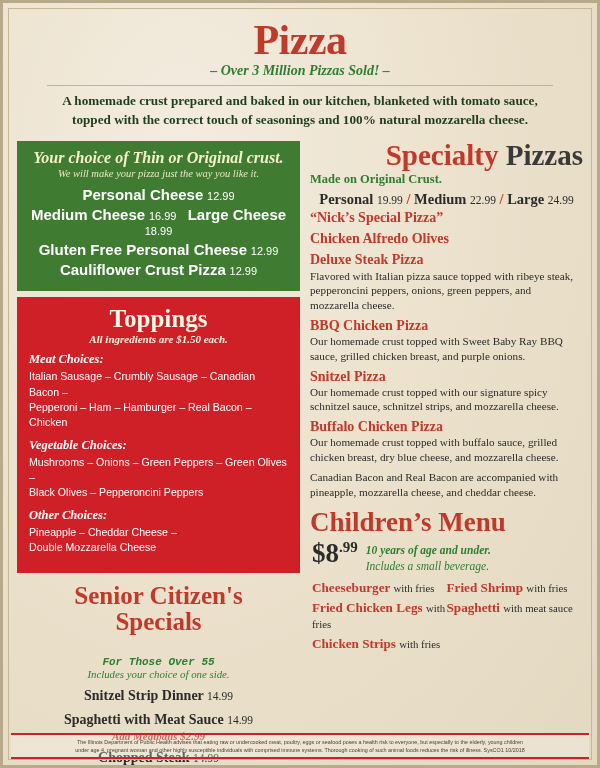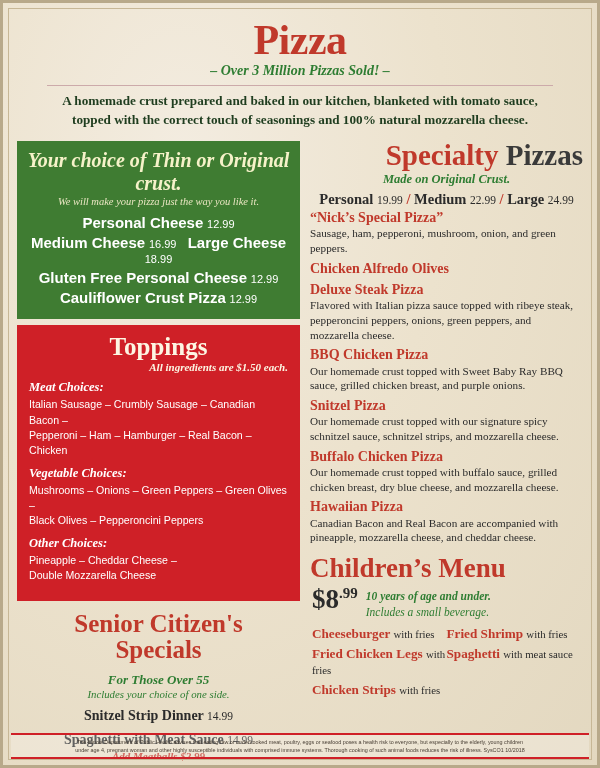--- a/index.html
+++ b/index.html
@@ -64,21 +64,21 @@
   .green-box {
     background:#3f7c32;
     color:#fff;
     padding:8px 10px 10px;
     text-align:center;
   }
   .green-box .gb-title {
     font-family:"Liberation Serif", serif;
     font-style:italic;
     font-weight:bold;
-    font-size:20px;
+    font-size:16px;
     color:#f6f2c9;
     margin-bottom:1px;
   }
   .green-box .gb-sub {
     font-family:"Liberation Serif", serif;
     font-style:italic;
     font-size:10.5px;
     color:#eae6c2;
     margin-bottom:7px;
   }
@@ -99,21 +99,21 @@
     font-size:25px;
     text-align:center;
     margin:2px 0 0;
     color:#fdf6e3;
   }
   .red-box .rb-sub {
     font-family:"Liberation Serif", serif;
     font-style:italic;
     font-weight:bold;
     font-size:11px;
-    text-align:right;
+    text-align:center;
     margin-bottom:7px;
     color:#fdf6e3;
   }
   .tp-group { margin-bottom:7px; }
   .tp-head {
     font-family:"Liberation Serif", serif;
     font-style:italic;
     font-weight:bold;
     font-size:12.5px;
     margin-bottom:2px;
@@ -124,26 +124,26 @@
   .senior { text-align:center; margin-top:10px; }
   .senior h2 {
     font-family:"Liberation Serif", serif;
     font-weight:bold;
     font-size:25px;
     color:#c0392b;
     line-height:1.05;
     margin:0;
   }
   .senior .s-sub {
-    font-family:Liberation Serif, serif;
-    font-style:italic;
-    font-weight:bold;
-    font-size:13px;
+    font-family:Liberation Mono, monospace;
+    font-style:italic;
+    font-weight:bold;
+    font-size:11px;
     color:#2e7d32;
-    margin-top:9px;
+    margin-top:21px;
   }
   .senior .s-sub2 {
     font-family:"Liberation Serif", serif;
     font-style:italic;
     font-size:10.8px;
     color:#2e7d32;
     margin-bottom:7px;
   }
   .s-item {
     font-family:"Liberation Serif", serif;
@@ -167,25 +167,23 @@
     font-weight:bold;
     font-size:29px;
     color:#c0392b;
     text-align:right;
     line-height:1;
     margin:0;
   }
   .spec-title .thin { color:#3a3a3a; }
   .spec-sub {
     font-family:"Liberation Serif", serif;
-    font-style:italic;
     font-weight:bold;
     font-size:12.5px;
     color:#2e7d32;
-    text-align:center;
     margin:2px 0 4px;
   }
   .spec-prices {
     font-family:"Liberation Serif", serif;
     font-weight:bold;
     font-size:14.5px;
     color:#2b2b2b;
     text-align:center;
     margin-bottom:2px;
   }
@@ -370,21 +368,20 @@
         <span class="sep">/</span>
         <span>Medium</span>
         <span class="p">22.99</span>
         <span class="sep">/</span>
         <span>Large</span>
         <span class="p">24.99</span>
       </div>
 
       <div class="pz">
         <div class="pz-name">“Nick’s Special Pizza”</div>
-        <div class="pz-desc">Sausage, ham, pepperoni, mushroom, onion, and green peppers.</div>
       </div>
       <div class="pz">
         <div class="pz-name">Chicken Alfredo Olives</div>
       </div>
       <div class="pz">
         <div class="pz-name">Deluxe Steak Pizza</div>
         <div class="pz-desc">Flavored with Italian pizza sauce topped with ribeye steak, pepperoncini peppers, onions, green peppers, and mozzarella cheese.</div>
       </div>
       <div class="pz">
         <div class="pz-name">BBQ Chicken Pizza</div>
@@ -392,21 +389,20 @@
       </div>
       <div class="pz">
         <div class="pz-name">Snitzel Pizza</div>
         <div class="pz-desc">Our homemade crust topped with our signature spicy schnitzel sauce, schnitzel strips, and mozzarella cheese.</div>
       </div>
       <div class="pz">
         <div class="pz-name">Buffalo Chicken Pizza</div>
         <div class="pz-desc">Our homemade crust topped with buffalo sauce, grilled chicken breast, dry blue cheese, and mozzarella cheese.</div>
       </div>
       <div class="pz">
-        <div class="pz-name">Hawaiian Pizza</div>
         <div class="pz-desc">Canadian Bacon and Real Bacon are accompanied with pineapple, mozzarella cheese, and cheddar cheese.</div>
       </div>
 
       <div class="kids">
         <h2>
           <span>Children’s</span>
           <span>Menu</span>
         </h2>
         <div class="kids-row">
           <div class="kid-price">

